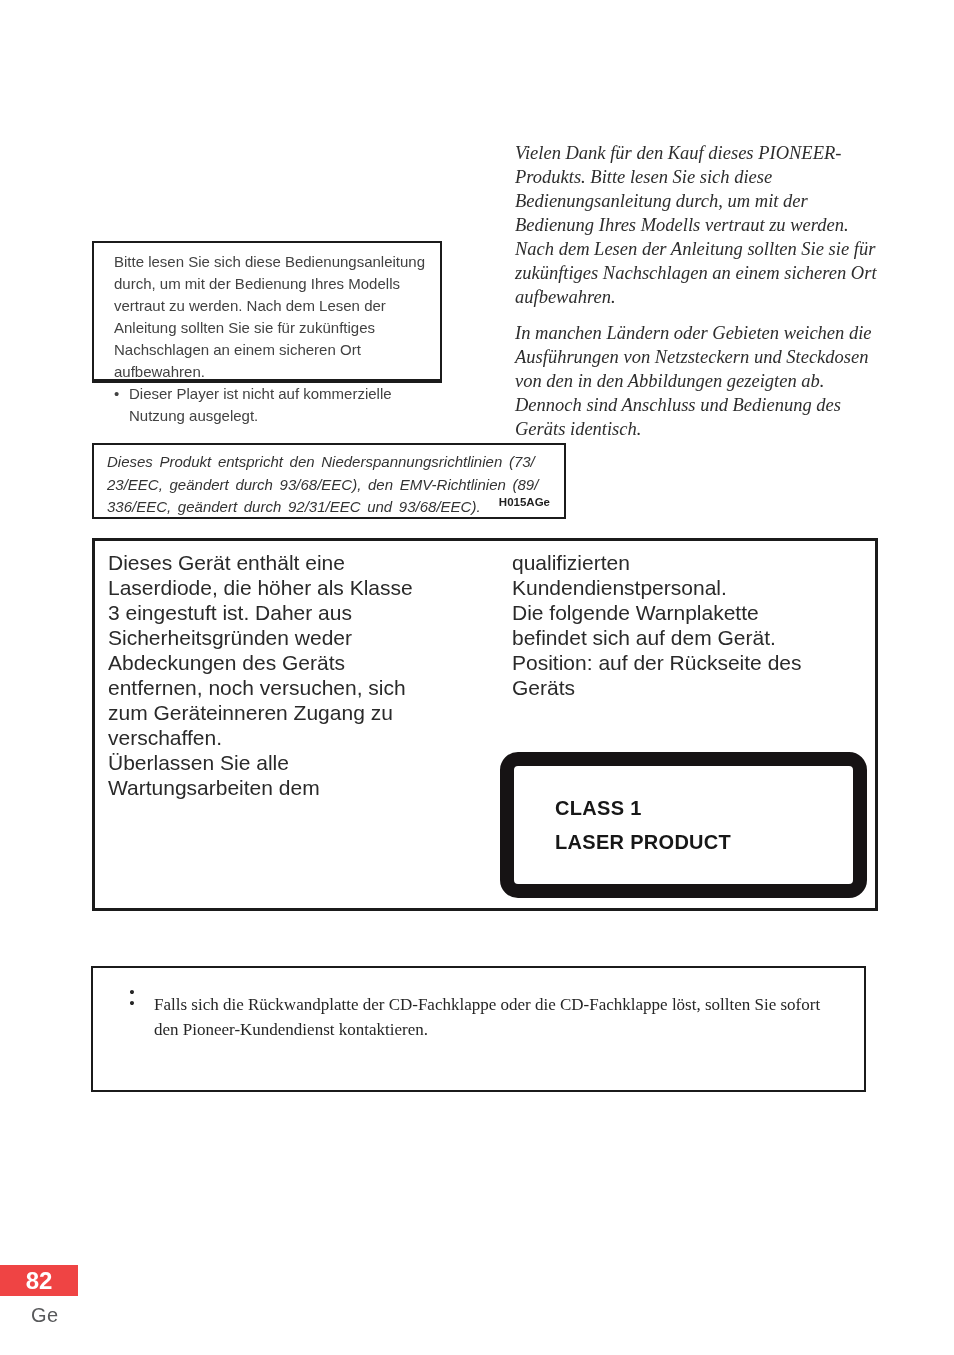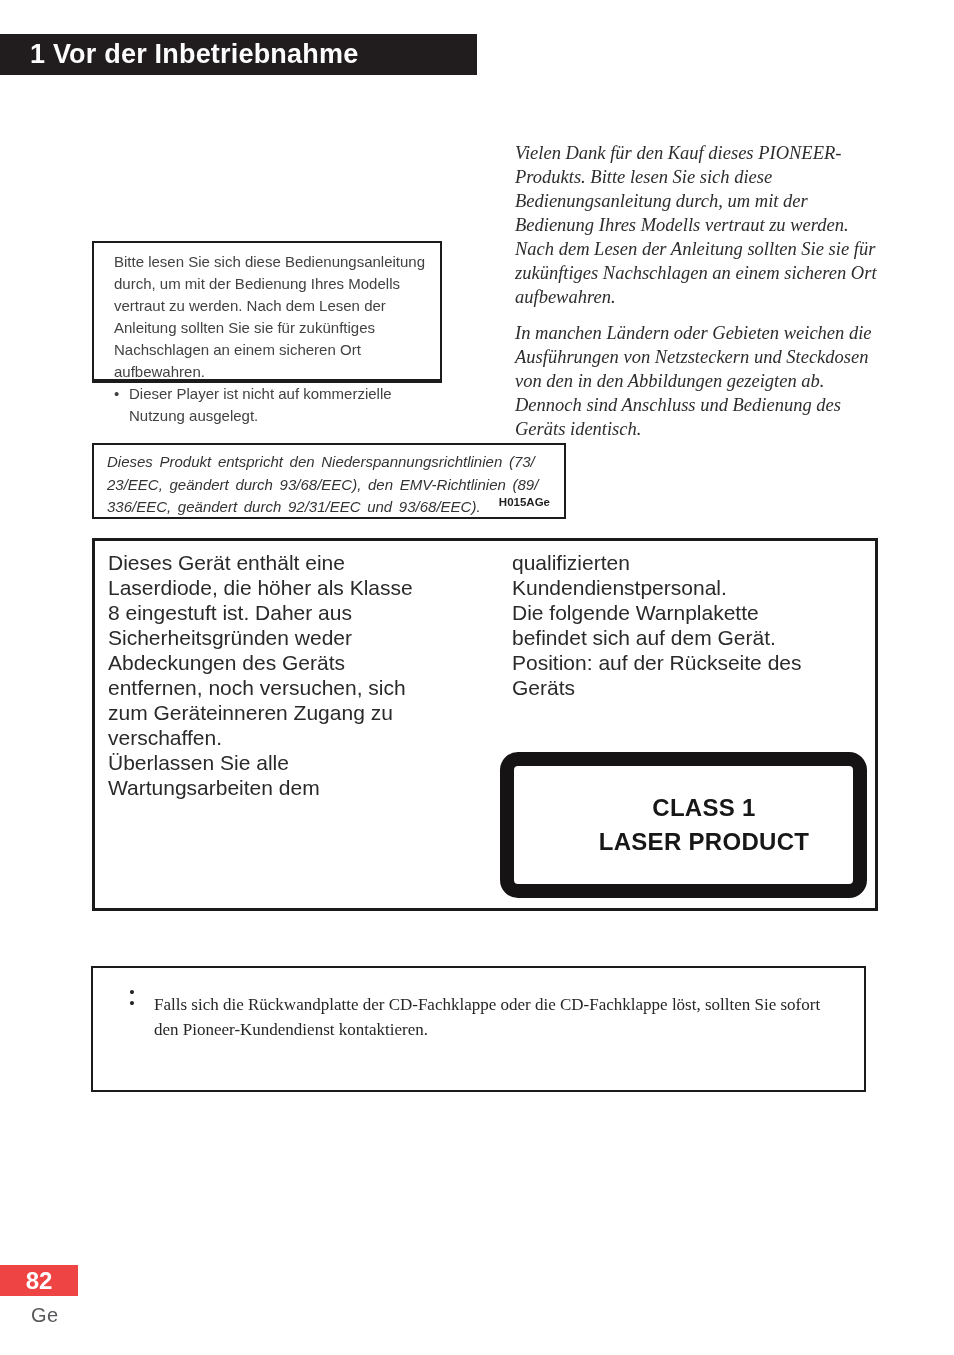--- a/index.html
+++ b/index.html
@@ -68,22 +68,22 @@
   .v-title{font-weight:bold;color:#1d1d1d;margin:0;}
   .v-text{margin:0;white-space:pre-line;}
   .laser-label{
     position:absolute;left:405px;top:211px;width:367px;height:146px;
     box-sizing:border-box;background:#ffffff;
     border:14px solid #161314;border-radius:18px;
     display:flex;flex-direction:column;justify-content:center;
     padding-left:41px;
   }
   .laser-label div{
-    font-weight:bold;font-size:24px;line-height:34px;
-    color:#171717;letter-spacing:0.3px;text-align:center;
+    font-weight:bold;font-size:20px;line-height:34px;
+    color:#171717;letter-spacing:0.3px;
   }
   
   .notes-box{
     position:absolute;left:91px;top:966px;width:775px;height:126px;
     box-sizing:border-box;border:2px solid #1b1b1b;
     padding-top:14px;
     font-family:"Liberation Serif", serif;
     font-size:17px;line-height:24.5px;color:#262626;
   }
   .notes-box .note{position:relative;padding-left:61px;padding-right:16px;margin-bottom:11px;}
@@ -97,23 +97,20 @@
   .lang{
     position:absolute;left:31px;top:1304px;
     font-size:20px;color:#58595b;letter-spacing:0.5px;
   }
 </style>
 </head>
 <body>
 
 <div class="page">
 
-  <div class="header-bar">
-    <span>1 Vor der Inbetriebnahme</span>
-  </div>
 
 
   <div class="read-box">
     <p>Bitte lesen Sie sich diese Bedienungsanleitung durch, um mit der Bedienung Ihres Modells vertraut zu werden. Nach dem Lesen der Anleitung sollten Sie sie für zukünftiges Nachschlagen an einem sicheren Ort aufbewahren.</p>
     <p class="note-item"><span class="b">•</span><span>Dieser Player ist nicht auf kommerzielle Nutzung ausgelegt.</span></p>
   </div>
 
   <div class="thanks">
     <p>Vielen Dank für den Kauf dieses PIONEER-Produkts. Bitte lesen Sie sich diese Bedienungsanleitung durch, um mit der Bedienung Ihres Modells vertraut zu werden. Nach dem Lesen der Anleitung sollten Sie sie für zukünftiges Nachschlagen an einem sicheren Ort aufbewahren.</p>
     <p>In manchen Ländern oder Gebieten weichen die Ausführungen von Netzsteckern und Steckdosen von den in den Abbildungen gezeigten ab. Dennoch sind Anschluss und Bedienung des Geräts identisch.</p>
@@ -123,21 +120,21 @@
     <p>Dieses Produkt entspricht den Niederspannungsrichtlinien (73/
 23/EEC, geändert durch 93/68/EEC), den EMV-Richtlinien (89/
 336/EEC, geändert durch 92/31/EEC und 93/68/EEC).</p>
     <span class="code">H015AGe</span>
   </div>
 
   <div class="vorsicht-box">
     <div class="v-left">
       <p class="v-text">Dieses Gerät enthält eine
 Laserdiode, die höher als Klasse
-8 eingestuft ist. Daher aus
+3 eingestuft ist. Daher aus
 Sicherheitsgründen weder
 Abdeckungen des Geräts
 entfernen, noch versuchen, sich
 zum Geräteinneren Zugang zu
 verschaffen.
 Überlassen Sie alle
 Wartungsarbeiten dem</p>
     </div>
     <div class="v-right">
       <p class="v-text">qualifizierten

